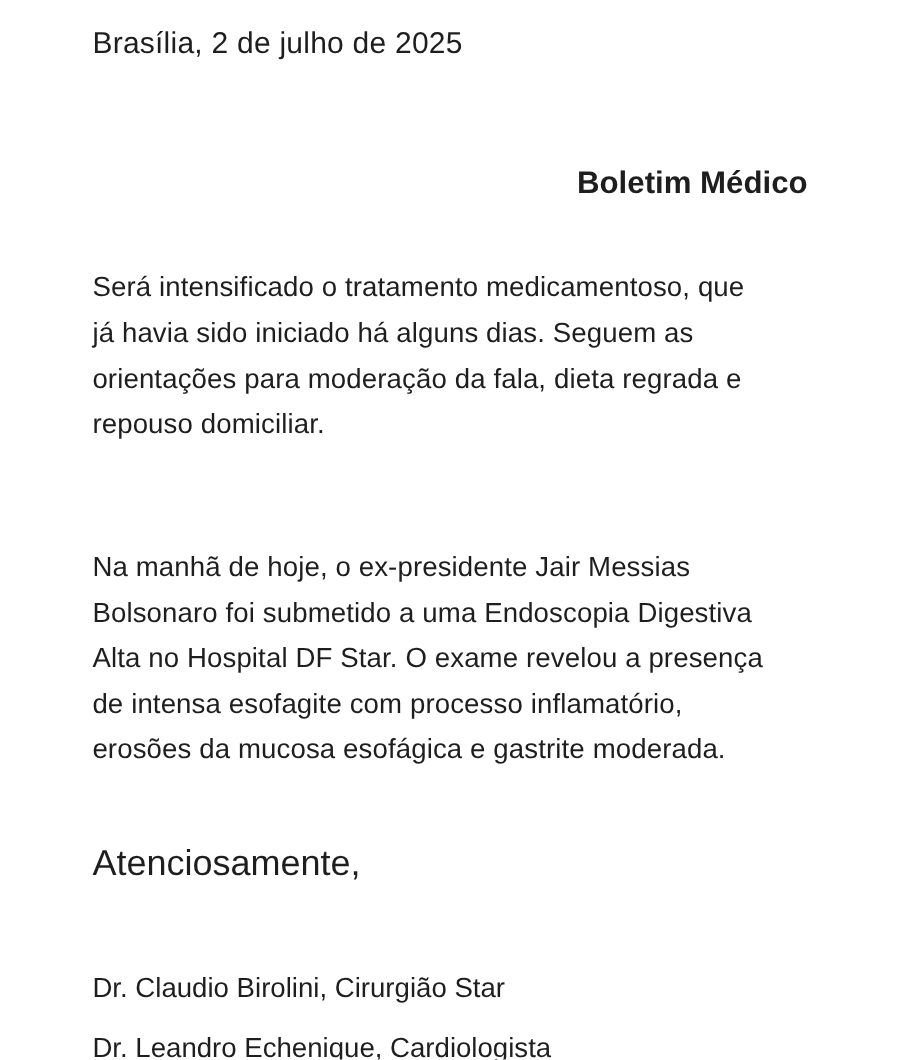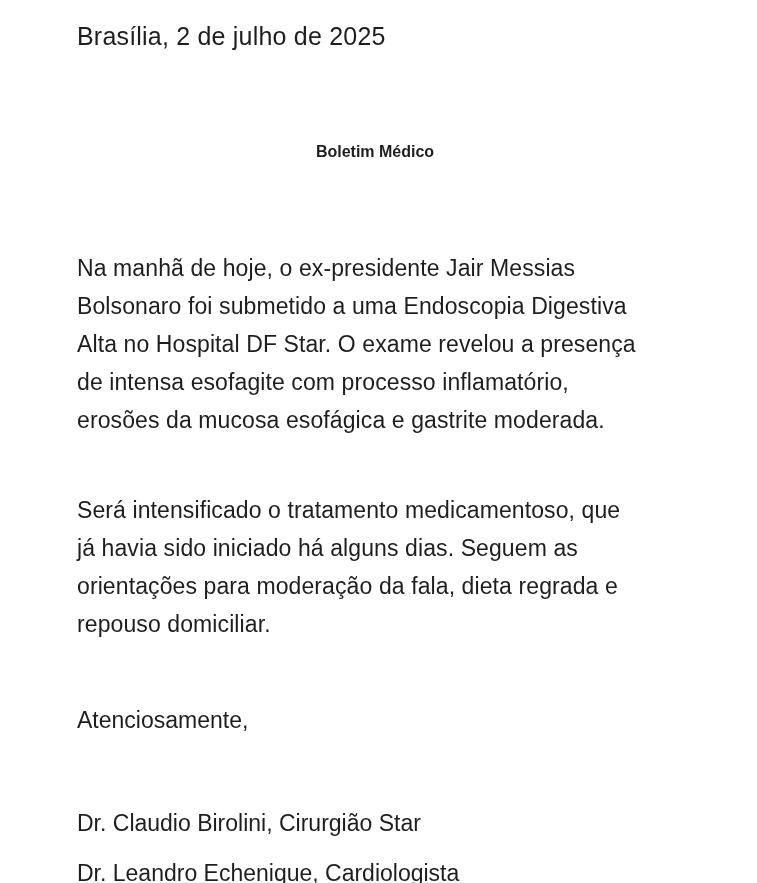--- a/index.html
+++ b/index.html
@@ -20,66 +20,66 @@
     margin-left: 16px;
     -webkit-font-smoothing: antialiased;
   }
   .dateline {
     font-size: 25px;
     line-height: 32px;
     letter-spacing: 0.2px;
     margin: 0;
   }
   .doc-title {
-    font-size: 16px;
+    font-size: 26px;
     line-height: 32px;
-    text-align: center;
+    text-align: right;
     margin: 84px 30px 0 0;
   }
   .body-paragraph {
     font-size: 23px;
     line-height: 38px;
     letter-spacing: 0.1px;
     white-space: pre-line;
     margin: 0;
   }
   .para-1 { margin-top: 81px; }
   .para-2 { margin-top: 52px; }
   .closing {
-    font-size: 23px;
+    font-size: 30px;
     line-height: 30px;
     margin: 62px 0 0 0;
   }
   .signatures {
     margin-top: 73px;
   }
   .signature-line {
     font-size: 23px;
     line-height: 30px;
     margin: 0 0 20px 0;
   }
 </style>
 </head>
 <body>
 
 <div class="page">
   <p class="dateline">Brasília, 2 de julho de 2025</p>
 
   <h1 class="doc-title">Boletim Médico</h1>
 
+  <p class="body-paragraph para-2">Será intensificado o tratamento medicamentoso, que
+já havia sido iniciado há alguns dias. Seguem as
+orientações para moderação da fala, dieta regrada e
+repouso domiciliar.</p>
+
   <p class="body-paragraph para-1">Na manhã de hoje, o ex-presidente Jair Messias
 Bolsonaro foi submetido a uma Endoscopia Digestiva
 Alta no Hospital DF Star. O exame revelou a presença
 de intensa esofagite com processo inflamatório,
 erosões da mucosa esofágica e gastrite moderada.</p>
-
-  <p class="body-paragraph para-2">Será intensificado o tratamento medicamentoso, que
-já havia sido iniciado há alguns dias. Seguem as
-orientações para moderação da fala, dieta regrada e
-repouso domiciliar.</p>
 
   <p class="closing">Atenciosamente,</p>
 
   <div class="signatures">
     <p class="signature-line">Dr. Claudio Birolini, Cirurgião Star</p>
     <p class="signature-line">Dr. Leandro Echenique, Cardiologista</p>
   </div>
 </div>
 
 </body></html>

